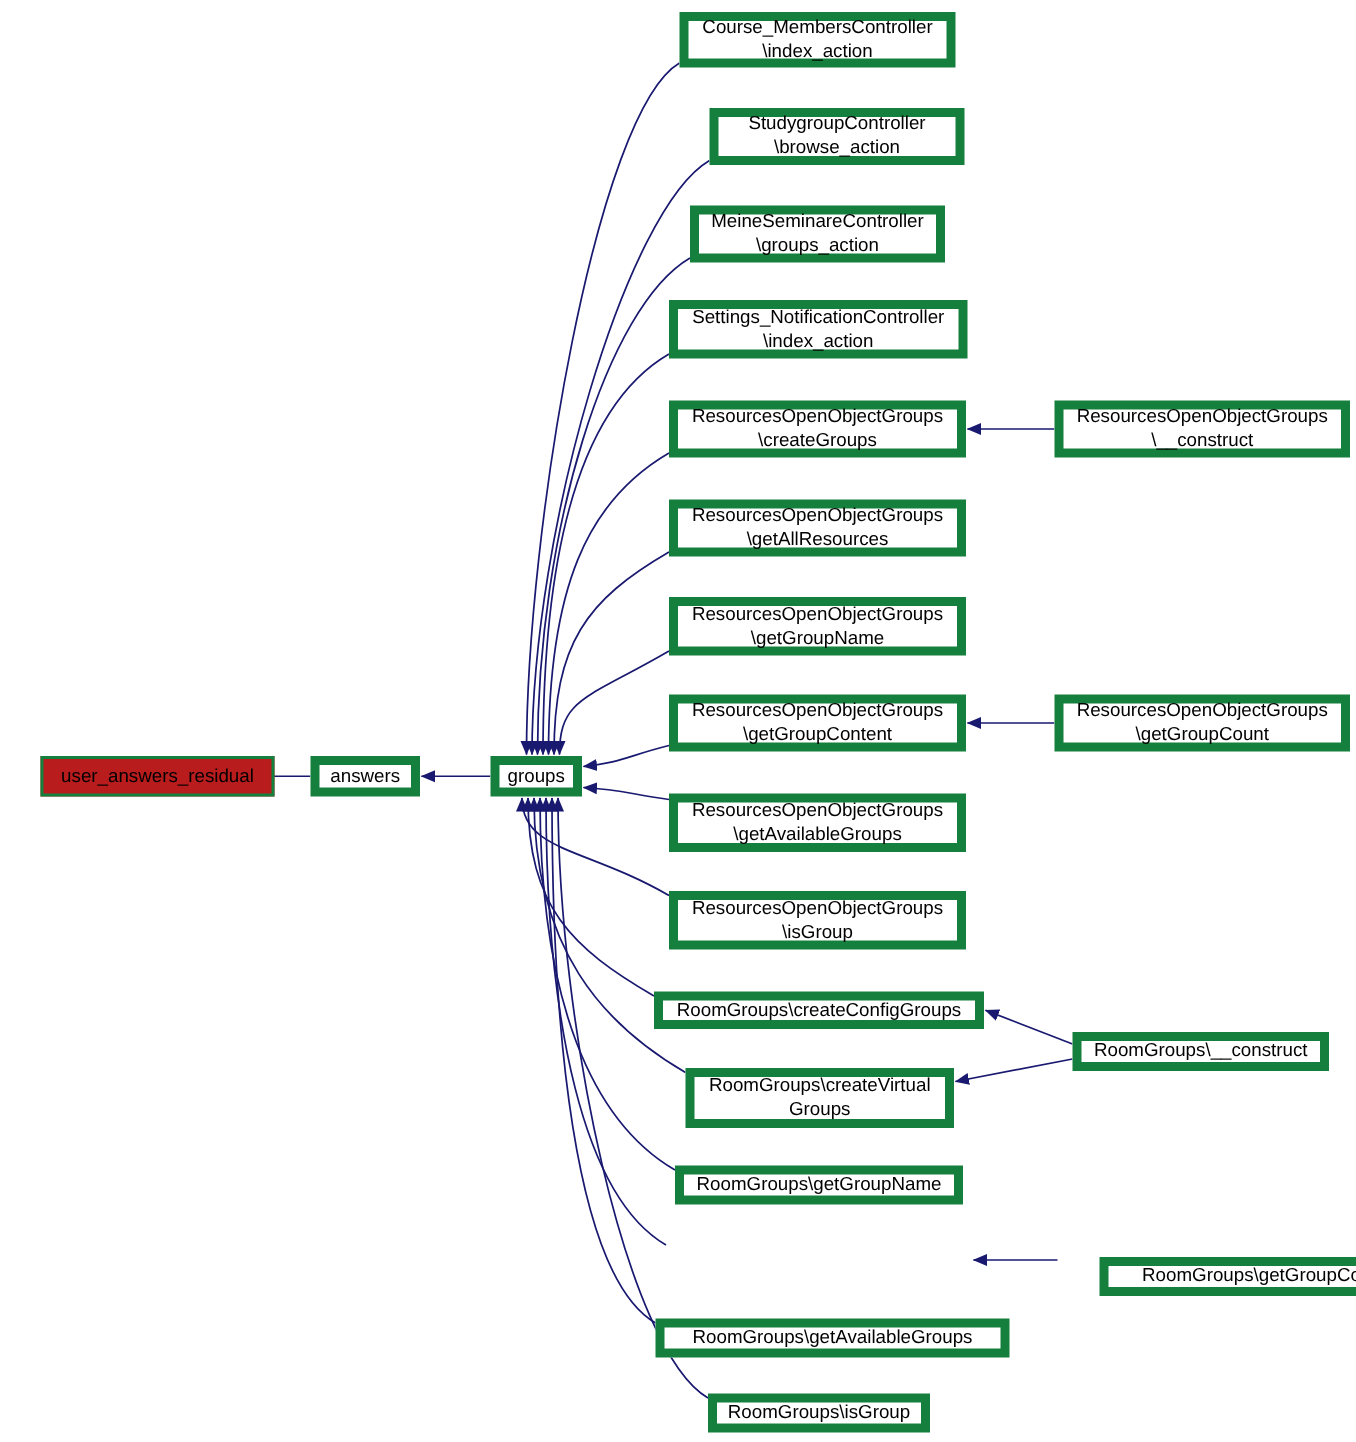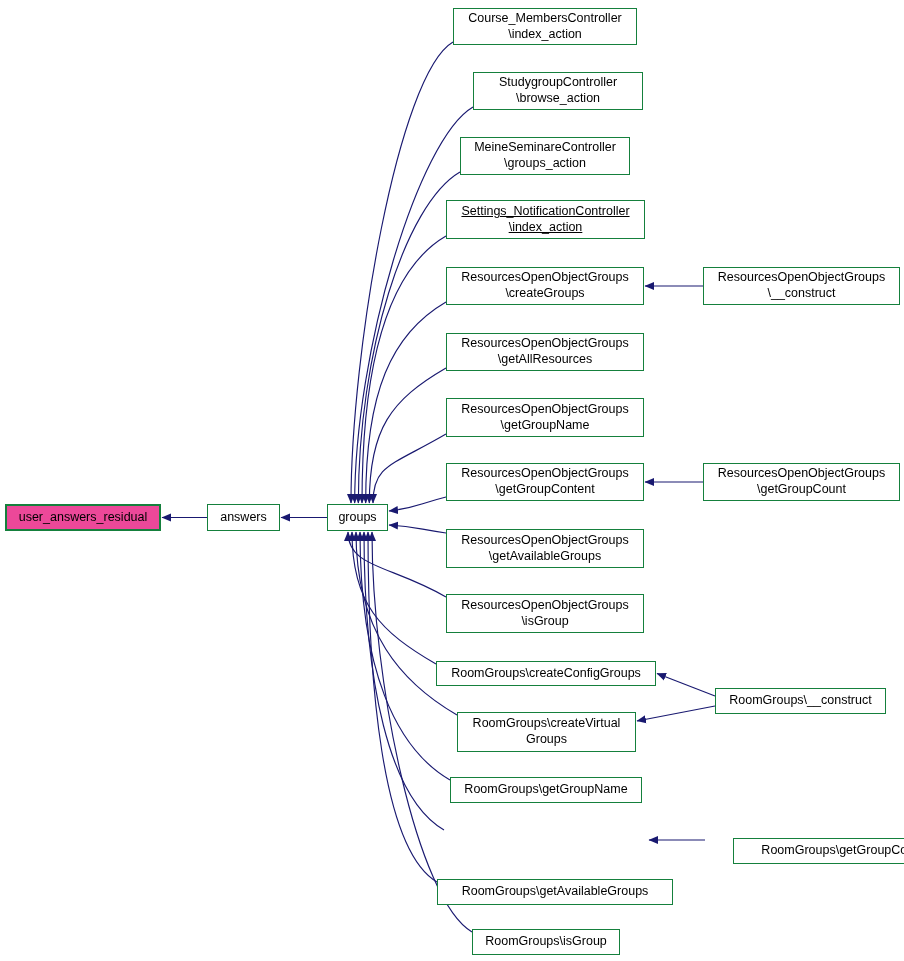--- a/index.html
+++ b/index.html
@@ -7,37 +7,38 @@
     position:relative;
     width:904px;height:961px;
     font-family:"Liberation Sans", sans-serif;
     background:#ffffff;
     overflow:hidden;
   }
   #edge-layer{position:absolute;left:0;top:0;}
   .node{
     position:absolute;
     box-sizing:border-box;
-    border:1px solid #15803d;
+    border:6px solid #15803d;
     background:#ffffff;
     color:#000000;
     display:flex;
     flex-direction:column;
     align-items:center;
     justify-content:center;
     text-align:center;
     font-size:12.5px;
     line-height:1.26;
     white-space:nowrap;
     cursor:pointer;
   }
   .node.highlight{
-    background:#ec4899;
+    background:#b91c1c;
     border-width:2px;
     cursor:default;
+    margin-left:22px;
   }
   .nline{display:block;}
 </style>
 </head>
 <body>
 
 <div id="canvas">
   <svg id="edge-layer" width="904" height="961">
     <defs>
       <marker id="arrow" viewBox="0 0 10 10" refX="9" refY="5" markerWidth="10" markerHeight="10" markerUnits="userSpaceOnUse" orient="auto">
@@ -82,21 +83,21 @@
       <span class="nline">\index_action</span>
     </div>
     <div class="node" style="left: 473px; top: 72px; width: 170px; height: 38px;">
       <span class="nline">StudygroupController</span>
       <span class="nline">\browse_action</span>
     </div>
     <div class="node" style="left: 460px; top: 137px; width: 170px; height: 38px;">
       <span class="nline">MeineSeminareController</span>
       <span class="nline">\groups_action</span>
     </div>
-    <div class="node" style="left: 446px; top: 200px; width: 199px; height: 39px; text-decoration: underline;">
+    <div class="node" style="left: 446px; top: 200px; width: 199px; height: 39px;">
       <span class="nline">Settings_NotificationController</span>
       <span class="nline">\index_action</span>
     </div>
     <div class="node" style="left: 446px; top: 267px; width: 198px; height: 38px;">
       <span class="nline">ResourcesOpenObjectGroups</span>
       <span class="nline">\createGroups</span>
     </div>
     <div class="node" style="left: 446px; top: 333px; width: 198px; height: 38px;">
       <span class="nline">ResourcesOpenObjectGroups</span>
       <span class="nline">\getAllResources</span>

